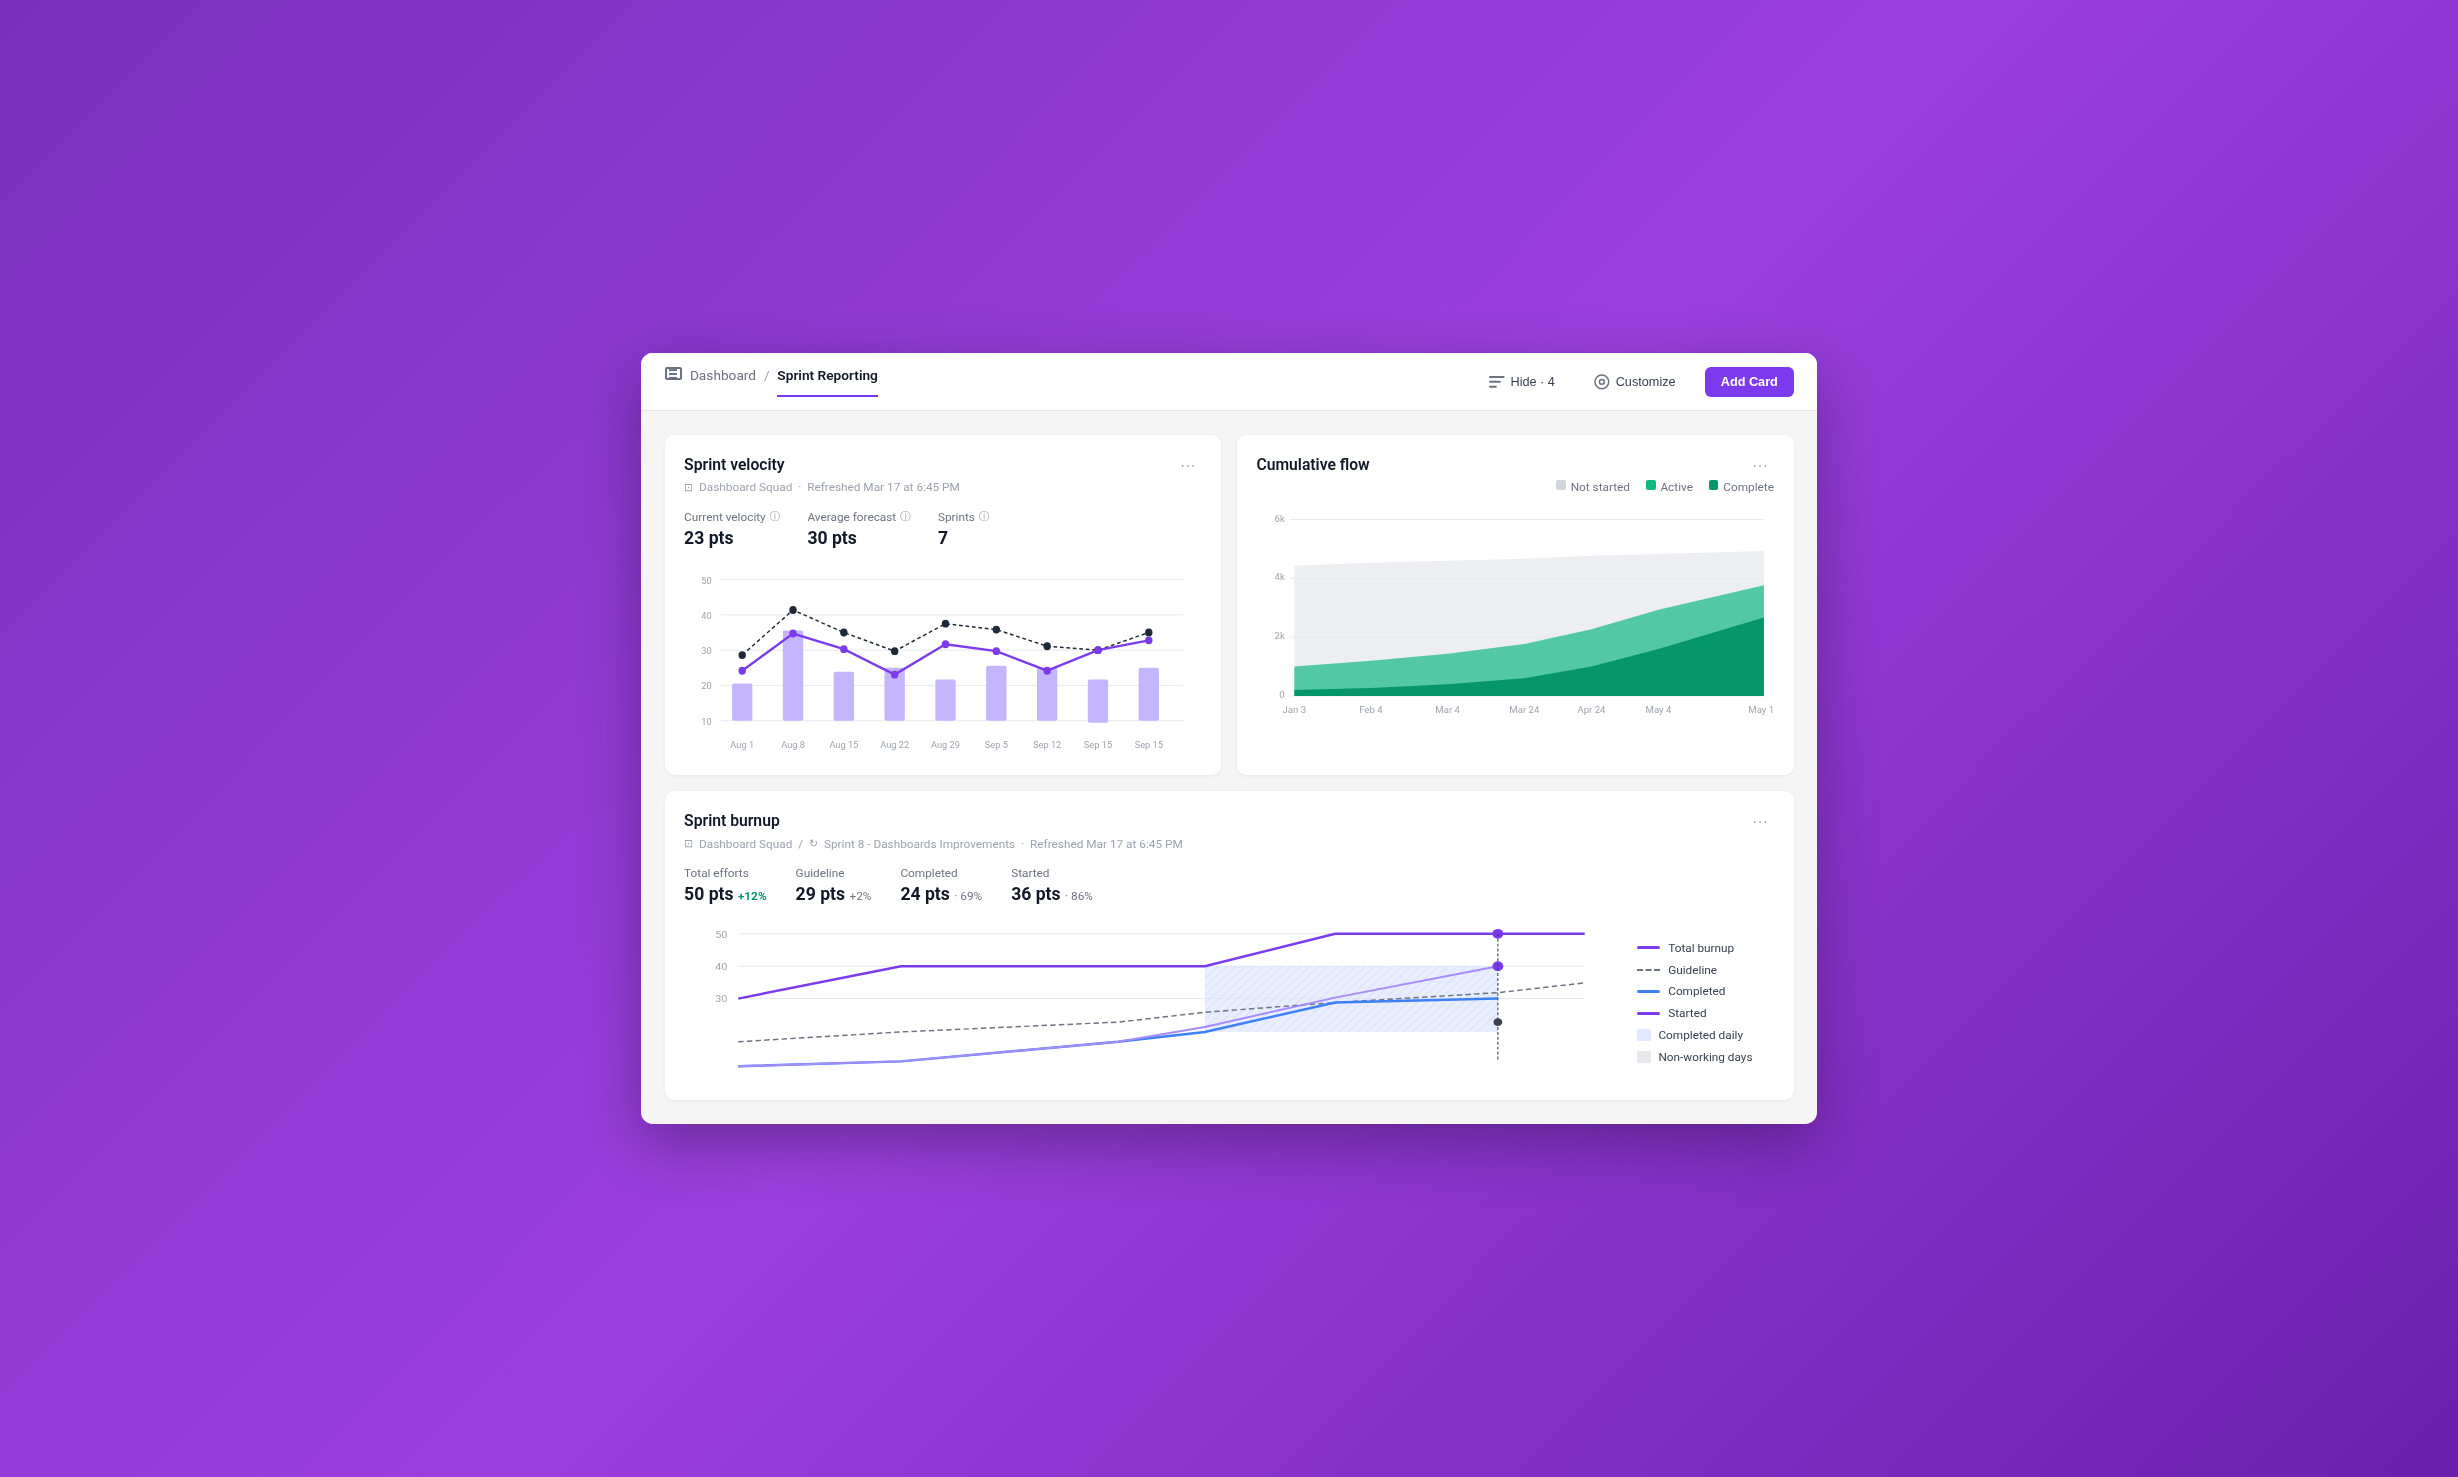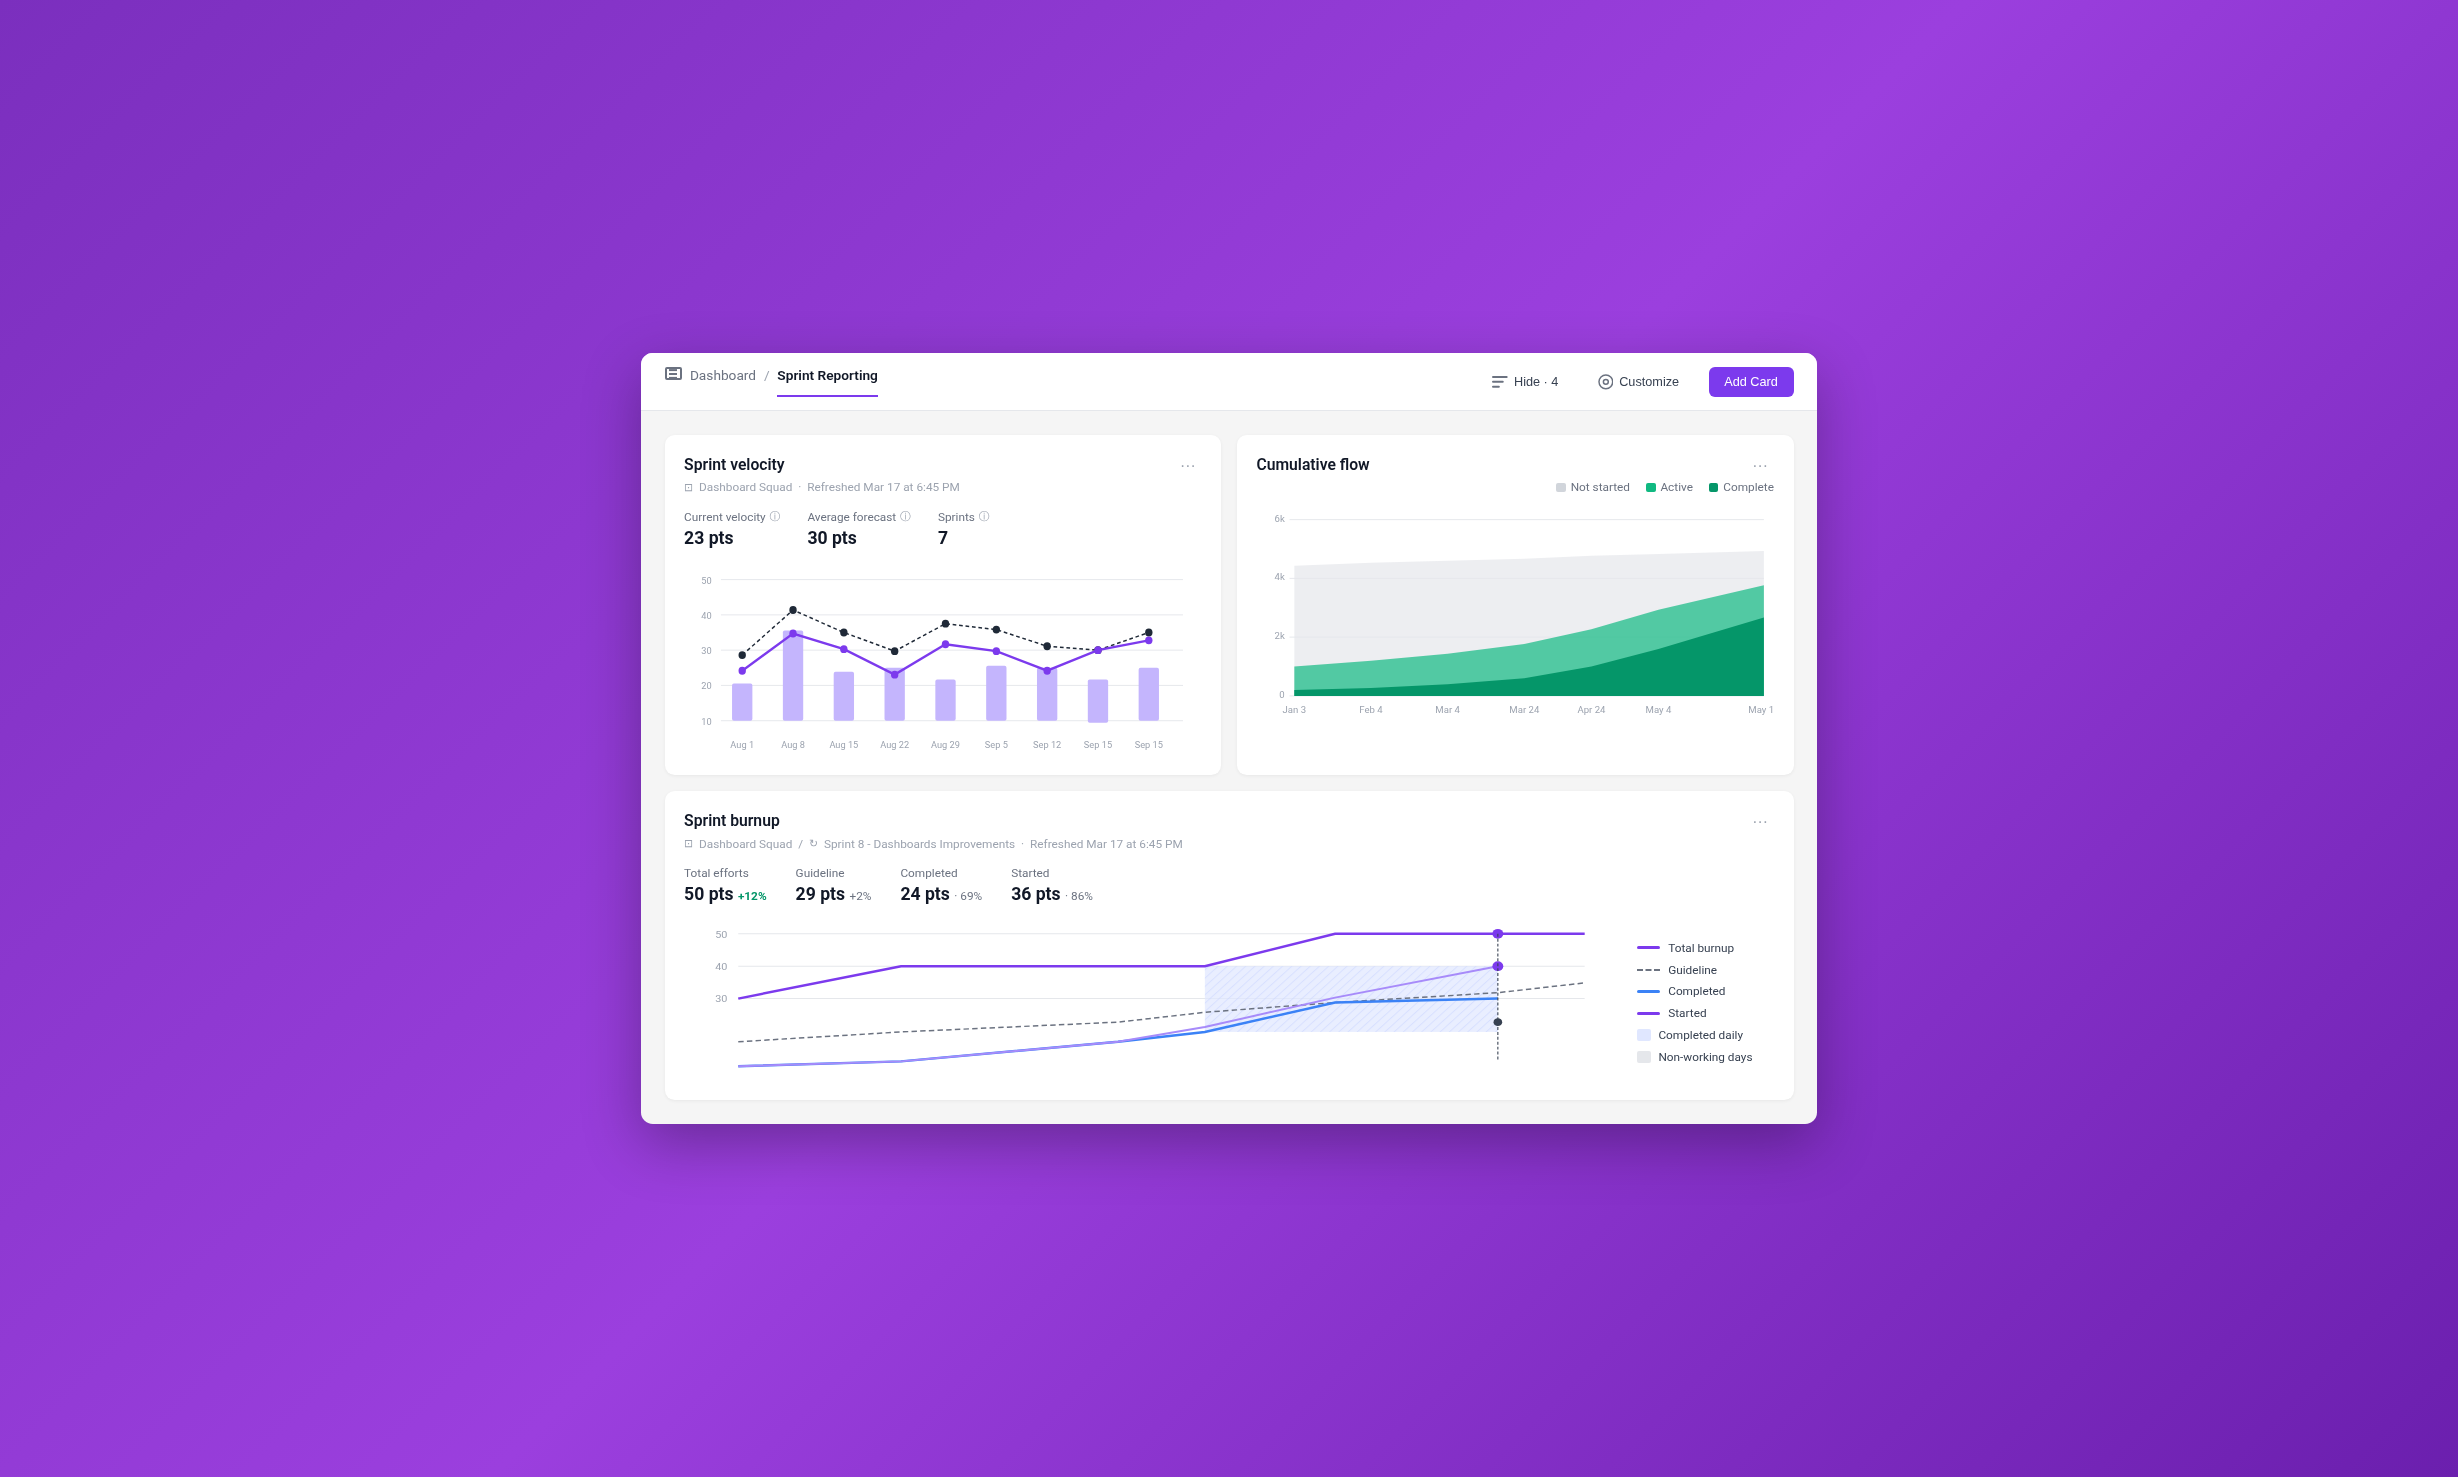--- a/index.html
+++ b/index.html
@@ -81,21 +81,21 @@
       border-radius: 5.9px;
       justify-content: flex-end;
     }
     .add-card-btn {
       background: #7c3aed;
       color: white;
       border: none;
       padding: 7.8px 15.7px;
       border-radius: 5.9px;
       font-size: 12.7px;
-      font-weight: 400;
+      font-weight: 700;
       cursor: pointer;
     }
     
     .main-content {
       padding: 23.5px;
       display: flex;
       flex-direction: column;
       gap: 15.7px;
     }
     
@@ -175,21 +175,21 @@
       display: flex;
       align-items: center;
       gap: 15.7px;
       justify-content: flex-end;
       margin-bottom: 7.8px;
       font-size: 11.8px;
       color: #6b7280;
     }
     .legend-item {
       display: flex;
-      align-items: center;
+      align-items: flex-start;
       gap: 4.9px;
     }
     .legend-dot {
       width: 9.8px; height: 9.8px;
       border-radius: 2px;
     }
     
     .burnup-card {
       background: #fff;
       border-radius: 9.8px;

